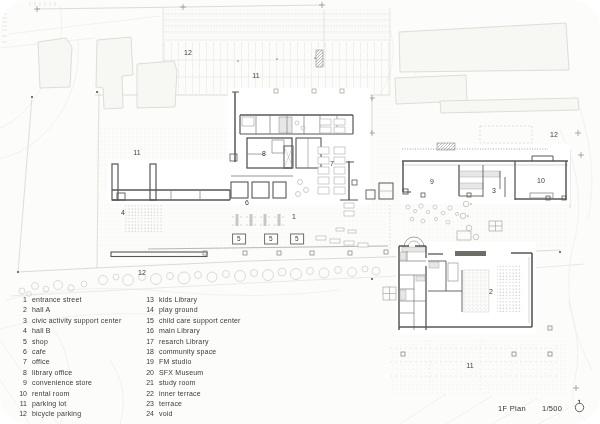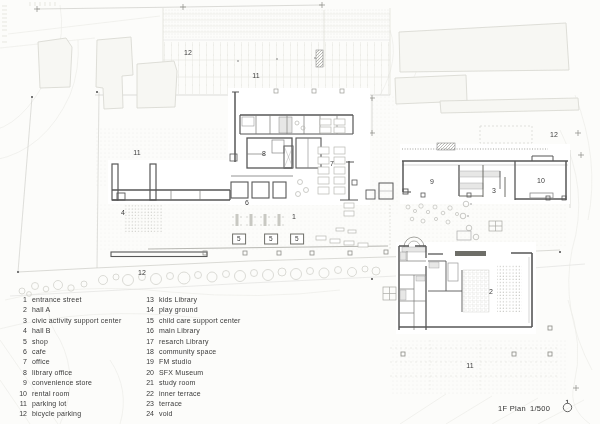--- a/index.html
+++ b/index.html
@@ -1,20 +1,21 @@
 <!DOCTYPE html>
 <html><head>
 <meta charset="utf-8">
 <style>
   html,body{margin:0;padding:0;background:#fff;}
   .screen{
     position:relative;width:600px;height:424px;overflow:hidden;
     background:#fcfcfa;
     font-family:"Liberation Sans","DejaVu Sans",sans-serif;
     color:#3a3a3a;
+    border-radius:28px;
   }
   .plan-svg{position:absolute;left:0;top:0;}
   .labels-layer{position:absolute;left:0;top:0;width:600px;height:424px;pointer-events:none;}
   .plan-label{
     position:absolute;transform:translate(-50%,-50%);
     font-size:7px;line-height:7px;color:#3c3c3c;letter-spacing:0.2px;white-space:nowrap;
   }
   .plan-label.boxed{
     border:1px solid #6e6e68;background:#fff;padding:1px 4px 1.5px 4px;
     font-size:6.5px;line-height:6.5px;
@@ -22,21 +23,21 @@
   .legend{position:absolute;left:14px;top:295px;display:flex;font-size:7px;}
   .legend-col{width:127px;}
   .legend-col.right{width:auto;}
   .legend-row{line-height:10.4px;white-space:nowrap;}
   .legend-num{display:inline-block;width:13px;text-align:right;margin-right:5px;color:#3a3a3a;}
   .legend-label{color:#3a3a3a;letter-spacing:0.2px;}
   .footer{
     position:absolute;left:498px;top:400px;display:flex;align-items:center;
     font-size:7.5px;color:#333;letter-spacing:0.3px;white-space:nowrap;
   }
-  .footer .scale{margin-left:4px;}
+  .footer .scale{margin-left:16px;}
   .north{margin-left:11px;display:inline-block;position:relative;top:-1px;}
 </style>
 </head>
 <body>
 
 <div class="screen">
 
   <svg class="plan-svg" width="600" height="424" viewBox="0 0 600 424">
     <defs>
       <pattern id="dots" width="4" height="4" patternUnits="userSpaceOnUse">

